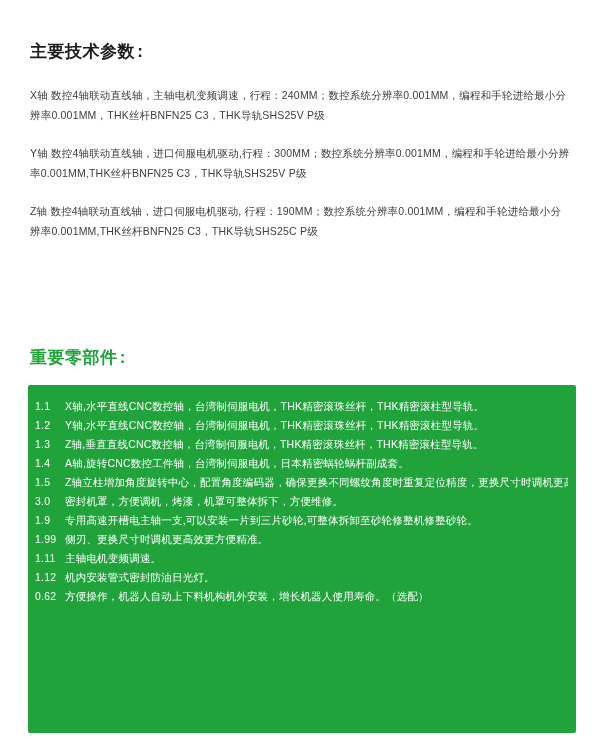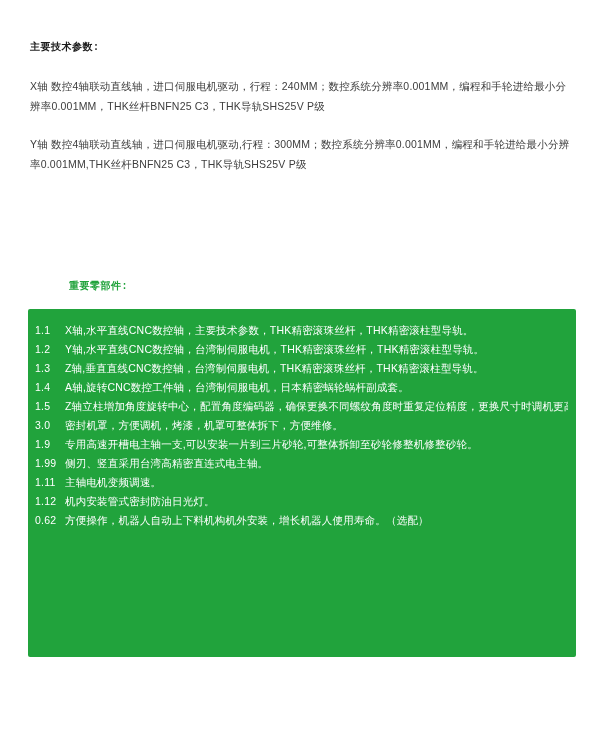--- a/index.html
+++ b/index.html
@@ -7,29 +7,29 @@
     position: relative;
     width: 600px;
     height: 740px;
     background: #ffffff;
     overflow: hidden;
     font-family: "Liberation Sans", "DejaVu Sans", sans-serif;
   }
   .content { padding: 0 30px; }
 
   .section-title {
-    font-size: 10px;
+    font-size: 17px;
     font-weight: bold;
     color: #1c1c1c;
     letter-spacing: 0.5px;
     margin: 0;
     padding-top: 40px;
     font-family: Liberation Mono, monospace;
   }
-  .section-title.green { color: #21a33c; padding-top: 105px; margin-left: 39px; }
+  .section-title.green { color: #21a33c; padding-top: 105px; }
 
   .params p {
     width: 540px;
     margin: 0;
     padding-top: 19px;
     font-size: 10.5px;
     line-height: 19.5px;
     color: #3d3d3d;
     letter-spacing: 0.2px;
   }
@@ -62,30 +62,31 @@
 </style>
 </head>
 <body>
 
 <div class="page">
   <div class="content">
 
     <h2 class="section-title">主要技术参数:</h2>
 
     <div class="params">
-      <p>X轴 数控4轴联动直线轴，进口伺服电机驱动，行程：240MM；数控系统分辨率0.001MM，编程和手轮进给最小分辨率0.001MM，THK丝杆BNFN25 C3，THK导轨SHS25V P级</p>
+      <p>X轴 数控4轴联动直线轴，主轴电机变频调速，行程：240MM；数控系统分辨率0.001MM，编程和手轮进给最小分辨率0.001MM，THK丝杆BNFN25 C3，THK导轨SHS25V P级</p>
       <p>Y轴 数控4轴联动直线轴，进口伺服电机驱动,行程：300MM；数控系统分辨率0.001MM，编程和手轮进给最小分辨率0.001MM,THK丝杆BNFN25 C3，THK导轨SHS25V P级</p>
+      <p>Z轴 数控4轴联动直线轴，进口伺服电机驱动, 行程：190MM；数控系统分辨率0.001MM，编程和手轮进给最小分辨率0.001MM,THK丝杆BNFN25 C3，THK导轨SHS25C P级</p>
     </div>
 
     <h2 class="section-title green">重要零部件:</h2>
 
     <div class="components-panel">
       <div class="component-row">
         <span class="num">1.1</span>
-        <span class="txt">X轴,水平直线CNC数控轴，主要技术参数，THK精密滚珠丝杆，THK精密滚柱型导轨。</span>
+        <span class="txt">X轴,水平直线CNC数控轴，台湾制伺服电机，THK精密滚珠丝杆，THK精密滚柱型导轨。</span>
       </div>
       <div class="component-row">
         <span class="num">1.2</span>
         <span class="txt">Y轴,水平直线CNC数控轴，台湾制伺服电机，THK精密滚珠丝杆，THK精密滚柱型导轨。</span>
       </div>
       <div class="component-row">
         <span class="num">1.3</span>
         <span class="txt">Z轴,垂直直线CNC数控轴，台湾制伺服电机，THK精密滚珠丝杆，THK精密滚柱型导轨。</span>
       </div>
       <div class="component-row">
@@ -99,21 +100,21 @@
       <div class="component-row">
         <span class="num">3.0</span>
         <span class="txt">密封机罩，方便调机，烤漆，机罩可整体拆下，方便维修。</span>
       </div>
       <div class="component-row">
         <span class="num">1.9</span>
         <span class="txt">专用高速开槽电主轴一支,可以安装一片到三片砂轮,可整体拆卸至砂轮修整机修整砂轮。</span>
       </div>
       <div class="component-row">
         <span class="num">1.99</span>
-        <span class="txt">侧刃、竖直采用台湾高精密直连式电主轴。</span>
+        <span class="txt">侧刃、更换尺寸时调机更高效更方便精准。</span>
       </div>
       <div class="component-row">
         <span class="num">1.11</span>
         <span class="txt">主轴电机变频调速。</span>
       </div>
       <div class="component-row">
         <span class="num">1.12</span>
         <span class="txt">机内安装管式密封防油日光灯。</span>
       </div>
       <div class="component-row">

